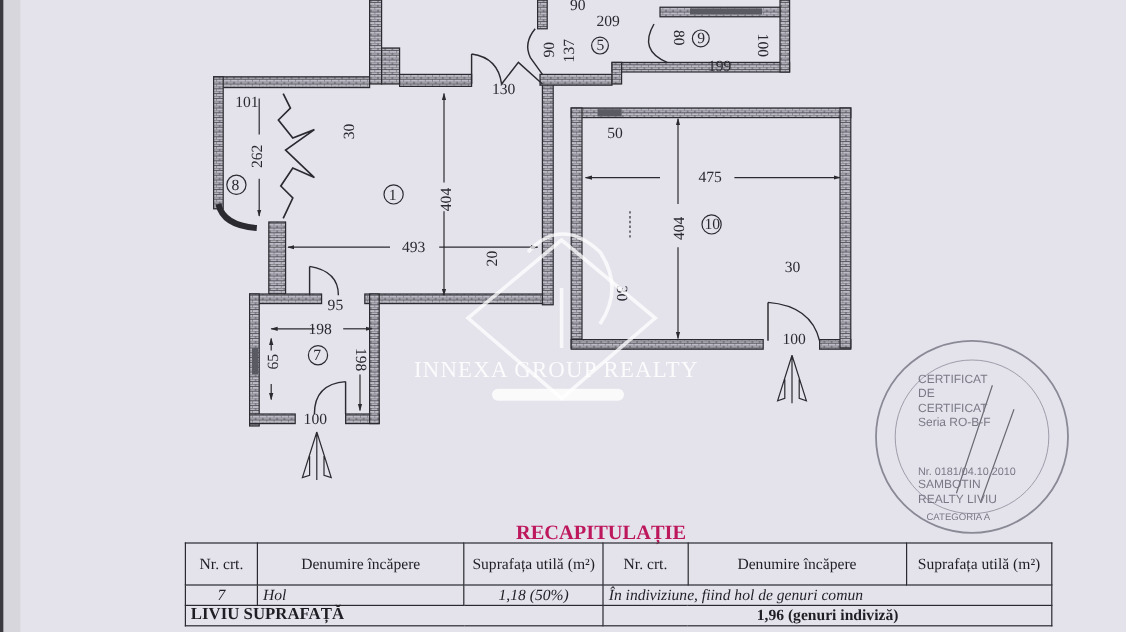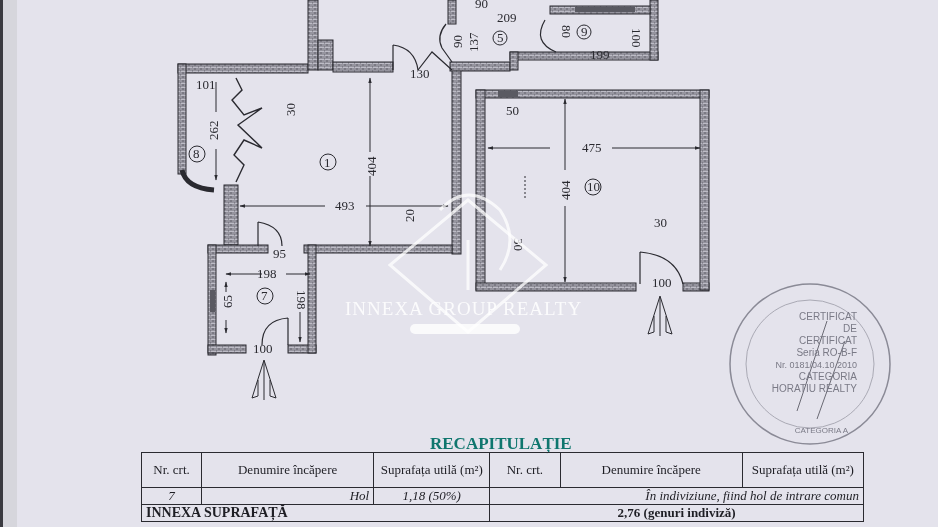--- a/index.html
+++ b/index.html
@@ -3,27 +3,27 @@
 <meta charset="utf-8">
 <style>
   html,body{margin:0;padding:0;}
   body{width:938px;height:527px;overflow:hidden;background:#e4e3ec;position:relative;font-family:"Liberation Serif",serif;color:#2a2a30;}
   .leftbar{position:absolute;left:0;top:0;width:3px;height:527px;background:#3a3a40;}
   .leftshade{position:absolute;left:3px;top:0;width:14px;height:527px;background:#d6d6dc;}
   svg.plan{position:absolute;left:0;top:0;}
   .dim{font-family:"Liberation Serif",serif;font-size:13px;fill:#2a2a30;}
   .wm-text{position:absolute;left:345px;top:298px;font-family:"Liberation Serif",serif;font-size:19px;color:rgba(255,255,255,0.85);letter-spacing:1px;text-align:right;}
   .stamp{position:absolute;left:727px;top:281px;width:166px;height:166px;}
-  .stamp-text{position:absolute;text-align:right;font-family:"Liberation Sans",sans-serif;color:#7a7a86;font-size:10px;line-height:12px;}
-  .recap-title{position:absolute;left:430px;top:434px;font-family:"Liberation Serif",serif;font-weight:bold;font-size:17px;color:#0f766e;}
-  table.recap{position:absolute;left:141px;top:452px;width:723px;border-collapse:collapse;font-family:"Liberation Serif",serif;font-size:13px;color:#1e1e24;border-radius:32px;}
+  .stamp-text{position:absolute;text-align:left;font-family:"Liberation Sans",sans-serif;color:#7a7a86;font-size:10px;line-height:12px;}
+  .recap-title{position:absolute;left:430px;top:434px;font-family:"Liberation Serif",serif;font-weight:bold;font-size:17px;color:#be185d;}
+  table.recap{position:absolute;left:154px;top:452px;width:723px;border-collapse:collapse;font-family:"Liberation Serif",serif;font-size:13px;color:#1e1e24;border-radius:32px;}
   table.recap td,table.recap th{border:1.5px solid #2a2a30;padding:1px 4px;font-weight:normal;text-align:center;line-height:14px;}
   table.recap th{height:32px;}
   table.recap td.it{font-style:italic;}
-  table.recap td.left{text-align:right;}
+  table.recap td.left{text-align:left;}
   table.recap td.total{font-weight:bold;text-align:left;font-size:14px;}
 </style>
 </head>
 <body>
 
 <div class="leftbar"></div>
 <div class="leftshade"></div>
 
 <svg class="plan" width="938" height="440" viewBox="0 0 938 440">
   <defs>
@@ -169,43 +169,43 @@
   <svg width="166" height="166" viewBox="0 0 166 166" style="position:absolute;left:0;top:0;">
     <circle cx="83" cy="83" r="80" fill="none" stroke="#8a8a96" stroke-width="1.5"></circle>
     <circle cx="83" cy="83" r="64" fill="none" stroke="#9a9aa6" stroke-width="0.8"></circle>
     <path d="M100 40 L70 130 M118 60 L90 138" stroke="#6a6a74" stroke-width="1"></path>
   </svg>
   <div class="stamp-text" style="left:38px;top:30px;width:92px;">
     <div>CERTIFICAT</div>
     <div>DE</div>
     <div>CERTIFICAT</div>
     <div>Seria RO-B-F</div>
-    <div style="font-size:9px;">Nr. 0181/04.10.2010</div>
-    <div>CATEGORIA</div>
-    <div>HORATIU REALTY</div>
+    <div style="font-size:9px;margin-top:28px;">Nr. 0181/04.10.2010</div>
+    <div>SAMBOTIN</div>
+    <div>REALTY LIVIU</div>
   </div>
   <div class="stamp-text" style="left:45px;top:144px;width:76px;font-size:8px;">CATEGORIA A</div>
 </div>
 
 <div class="recap-title">RECAPITULAȚIE</div>
 
 <table class="recap">
   <tbody>
       <tr>
     <th style="width:50px;">Nr. crt.</th>
     <th style="width:160px;">Denumire încăpere</th>
     <th style="width:105px;">Suprafața utilă (m²)</th>
     <th style="width:60px;">Nr. crt.</th>
     <th style="width:170px;">Denumire încăpere</th>
     <th style="width:110px;">Suprafața utilă (m²)</th>
   </tr>
   <tr>
     <td class="it">7</td>
     <td class="it left">Hol</td>
     <td class="it">1,18 (50%)</td>
-    <td class="it left" colspan="3">În indiviziune, fiind hol de intrare comun</td>
+    <td class="it left" colspan="3">În indiviziune, fiind hol de genuri comun</td>
   </tr>
   <tr>
-    <td class="total" colspan="3">INNEXA SUPRAFAȚĂ</td>
-    <td colspan="3" style="font-weight:bold;">2,76 (genuri indiviză)</td>
+    <td class="total" colspan="3">LIVIU SUPRAFAȚĂ</td>
+    <td colspan="3" style="font-weight:bold;">1,96 (genuri indiviză)</td>
   </tr>
 </tbody>
   </table>
 
 </body></html>

